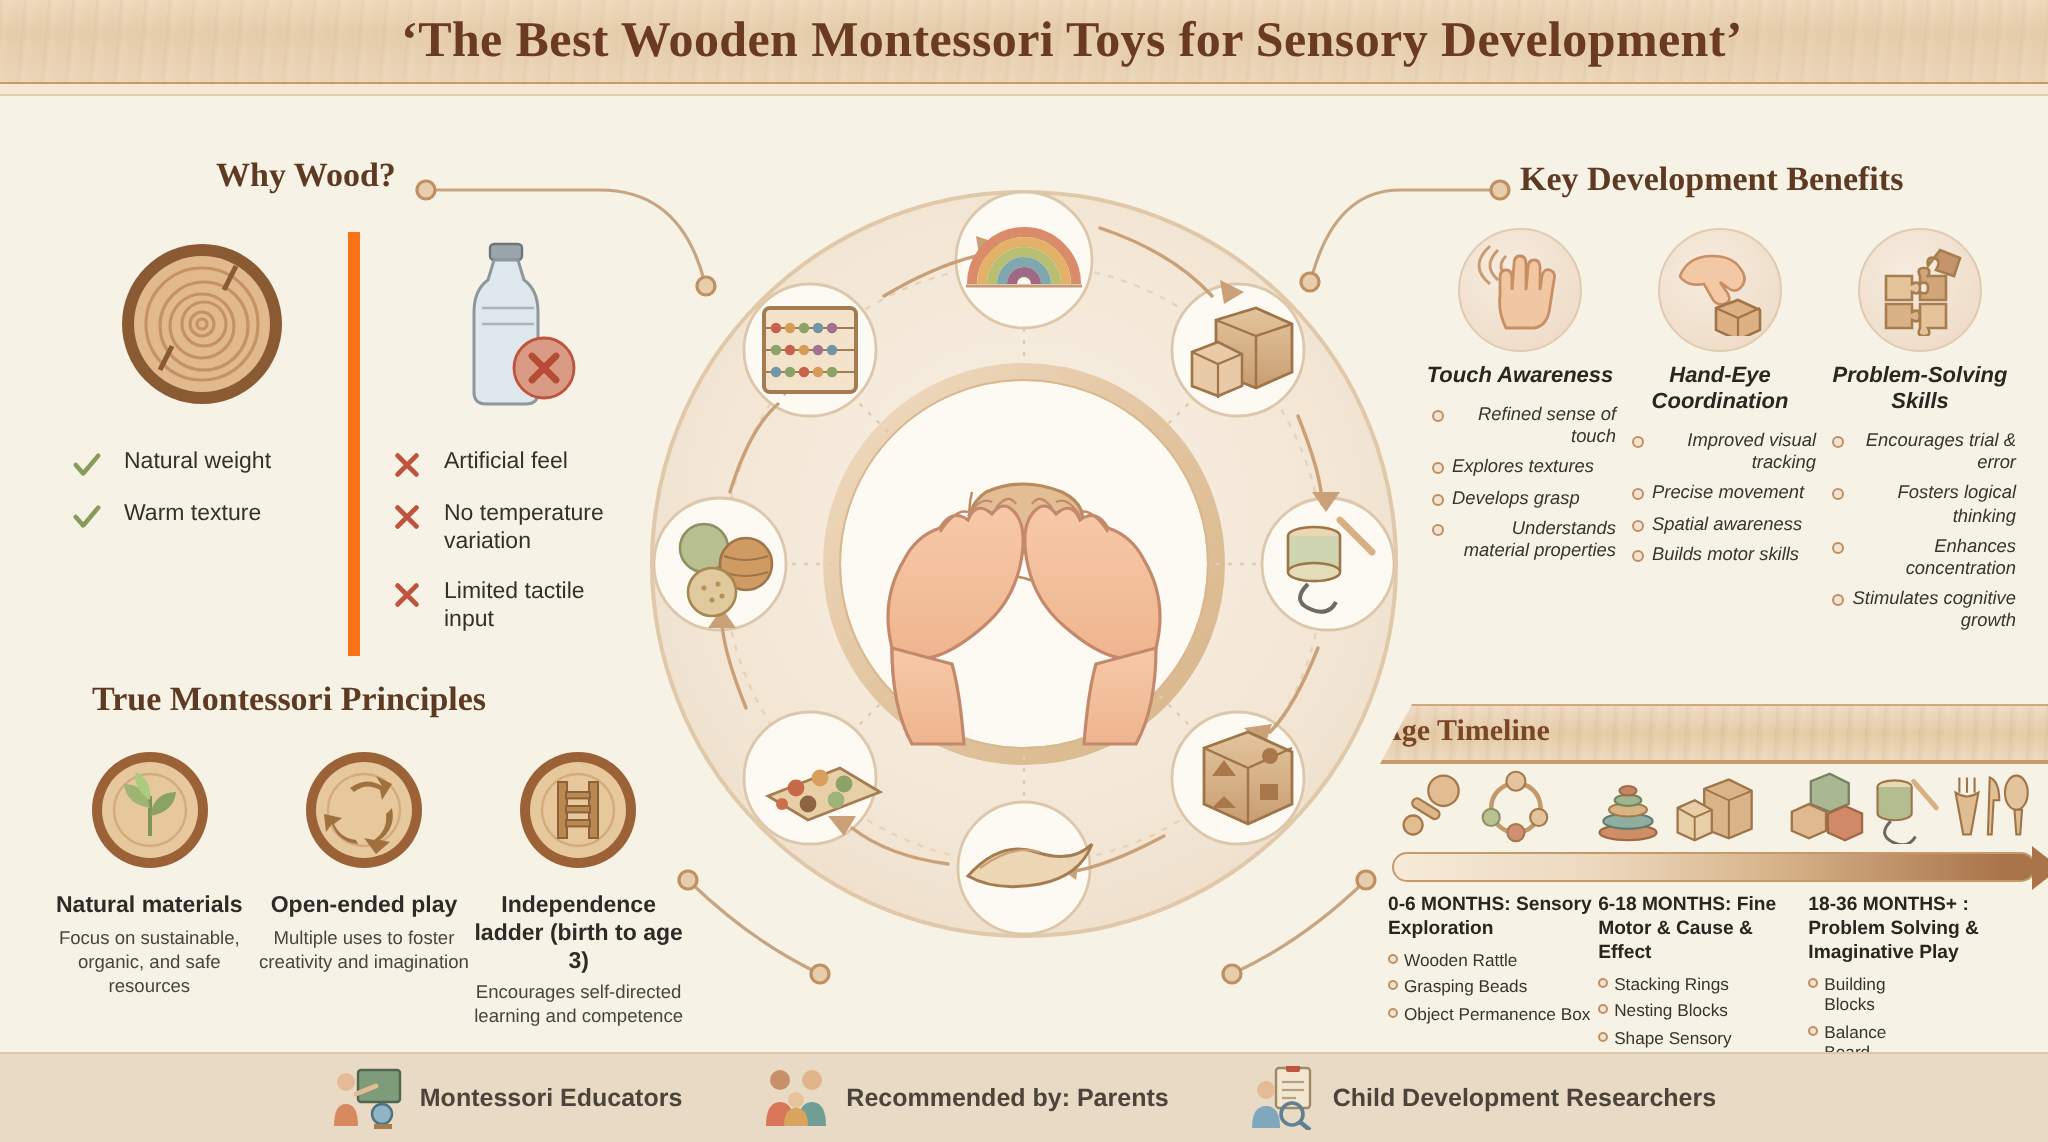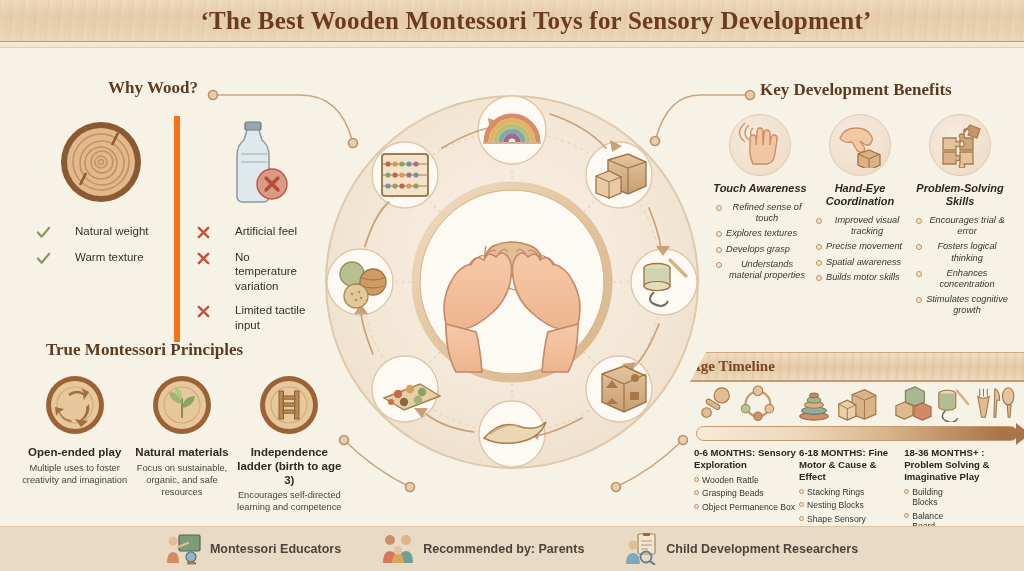--- a/index.html
+++ b/index.html
@@ -38,42 +38,42 @@
   }
 
   
   #why-wood { position:absolute; left:28px; top:78px; width:300px; }
   #why-wood .sec-head { margin-left: 80px; }
   .ww-cols { display:flex; margin-top:18px; }
   .ww-col { width: 146px; padding: 0 8px; }
   .ww-col.right { border-left: 6px solid #f97316; padding-left:16px; }
   .ww-art { height: 92px; display:flex; align-items:center; justify-content:center; }
   .ww-list { margin-top: 16px; }
-  .ww-item { display:flex; align-items:flex-start; gap:24px; margin-bottom:10px; font-size:11.5px; color:#35302a; line-height:1.25; }
+  .ww-item { display:flex; align-items:flex-start; gap:11px; margin-bottom:10px; font-size:11.5px; color:#35302a; line-height:1.25; }
   .mark { flex:0 0 15px; height:15px; margin-top:1px; }
 
   
   #principles { position:absolute; left:22px; top:340px; width:320px; }
   #principles .sec-head { margin-left: 24px; }
   .pr-row { display:flex; margin-top:14px; gap:2px; }
   .pr-cell { width: 106px; text-align:center; }
   .pr-badge { margin:0 auto 6px; }
   .pr-title { font-size:11.5px; font-weight:bold; color:#2e2a25; line-height:1.2; }
   .pr-desc { font-size:9.3px; color:#4a443c; line-height:1.28; margin-top:3px; }
 
   
   #benefits { position:absolute; left:712px; top:80px; width:300px; }
   #benefits .sec-head { margin-left: 48px; }
   .bn-row { display:flex; margin-top:14px; gap:4px;font-style:italic; }
   .bn-cell { width: 96px; text-align:center; }
   .bn-circle { width:62px; height:62px; border-radius:50%; margin:0 auto 6px;
     background: radial-gradient(circle at 40% 35%, #f6ece0 0%, #efddc9 75%, #e7d2ba 100%);
     border:1px solid #e0cbb1; display:flex; align-items:center; justify-content:center; }
   .bn-title { font-size:11px; font-weight:bold; color:#2b2620; line-height:1.18; }
-  .bn-list { margin-top:7px; text-align:center; padding-left:4px; }
+  .bn-list { margin-top:7px; text-align:right; padding-left:4px; }
   .bn-li { display:flex; gap:4px; font-size:9.2px; color:#3a342c; line-height:1.22; margin-bottom:4px; }
   .dot { flex:0 0 6px; width:6px; height:6px; border-radius:50%; border:1.5px solid #c08f62; background:#f2e4d2; margin-top:3px; }
 
   
   #timeline { position:absolute; left:690px; top:352px; width:334px; }
   .tl-banner {
     height:30px; position:relative;
     background:
       repeating-linear-gradient(93deg, rgba(175,131,90,0.14) 0px, rgba(175,131,90,0) 4px, rgba(208,170,128,0.10) 9px),
       linear-gradient(180deg, #f1decA 0%, #e6cdaa 50%, #eedcc0 100%);
@@ -379,44 +379,44 @@
 
 <section id="principles">
   <div class="sec-head">True Montessori Principles</div>
   <div class="pr-row">
     <div class="pr-cell">
       <div class="pr-badge">
         <svg width="62" height="62" viewBox="0 0 62 62">
           <circle cx="31" cy="31" r="29" fill="#9a6236"></circle>
           <circle cx="31" cy="31" r="24" fill="#e7c79c"></circle>
           <circle cx="31" cy="31" r="18" fill="none" stroke="#d3ab7d" stroke-width="1.2"></circle>
-          <g fill="#a0703f">
-            <path d="M24 20 q8 -6 16 -1 l-3 -5 l8 4 l-5 8 l-1 -5 q-7 -4 -13 1z"></path>
-            <path d="M45 30 q2 10 -6 16 l5 1 l-7 6 l-6 -8 l5 1 q7 -5 6 -13z"></path>
-            <path d="M28 48 q-10 -1 -13 -10 l-3 4 l-1 -9 l9 2 l-4 3 q3 7 11 8z"></path>
-          </g>
-        </svg>
-      </div>
-      <div class="pr-title">Open-ended play</div>
-      <div class="pr-desc">Multiple uses to foster creativity and imagination</div>
+          <path d="M31 44 L31 24" stroke="#7f9355" stroke-width="2"></path>
+          <path d="M31 30 q-12 -2 -13 -12 q11 0 13 12z" fill="#9fb473"></path>
+          <path d="M31 34 q12 -2 13 -12 q-11 0 -13 12z" fill="#8aa364"></path>
+          <path d="M31 26 q-9 -6 -7 -14 q8 4 7 14z" fill="#accb7f"></path>
+        </svg>
+      </div>
+      <div class="pr-title">Natural materials</div>
+      <div class="pr-desc">Focus on sustainable, organic, and safe resources</div>
     </div>
     <div class="pr-cell">
       <div class="pr-badge">
         <svg width="62" height="62" viewBox="0 0 62 62">
           <circle cx="31" cy="31" r="29" fill="#9a6236"></circle>
           <circle cx="31" cy="31" r="24" fill="#e7c79c"></circle>
           <circle cx="31" cy="31" r="18" fill="none" stroke="#d3ab7d" stroke-width="1.2"></circle>
-          <path d="M31 44 L31 24" stroke="#7f9355" stroke-width="2"></path>
-          <path d="M31 30 q-12 -2 -13 -12 q11 0 13 12z" fill="#9fb473"></path>
-          <path d="M31 34 q12 -2 13 -12 q-11 0 -13 12z" fill="#8aa364"></path>
-          <path d="M31 26 q-9 -6 -7 -14 q8 4 7 14z" fill="#accb7f"></path>
-        </svg>
-      </div>
-      <div class="pr-title">Natural materials</div>
-      <div class="pr-desc">Focus on sustainable, organic, and safe resources</div>
+          <g fill="#a0703f">
+            <path d="M24 20 q8 -6 16 -1 l-3 -5 l8 4 l-5 8 l-1 -5 q-7 -4 -13 1z"></path>
+            <path d="M45 30 q2 10 -6 16 l5 1 l-7 6 l-6 -8 l5 1 q7 -5 6 -13z"></path>
+            <path d="M28 48 q-10 -1 -13 -10 l-3 4 l-1 -9 l9 2 l-4 3 q3 7 11 8z"></path>
+          </g>
+        </svg>
+      </div>
+      <div class="pr-title">Open-ended play</div>
+      <div class="pr-desc">Multiple uses to foster creativity and imagination</div>
     </div>
     <div class="pr-cell">
       <div class="pr-badge">
         <svg width="62" height="62" viewBox="0 0 62 62">
           <circle cx="31" cy="31" r="29" fill="#9a6236"></circle>
           <circle cx="31" cy="31" r="24" fill="#e7c79c"></circle>
           <circle cx="31" cy="31" r="18" fill="none" stroke="#d3ab7d" stroke-width="1.2"></circle>
           <g fill="#b98951" stroke="#8a6236" stroke-width="1">
             <rect x="21" y="17" width="4.5" height="28"></rect>
             <rect x="36.5" y="17" width="4.5" height="28"></rect>

